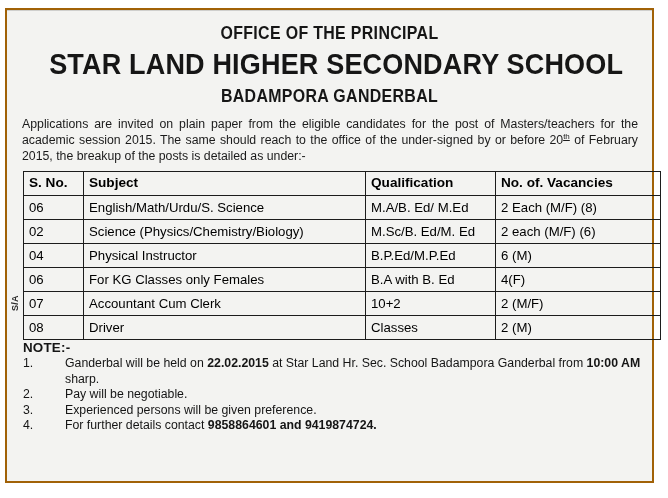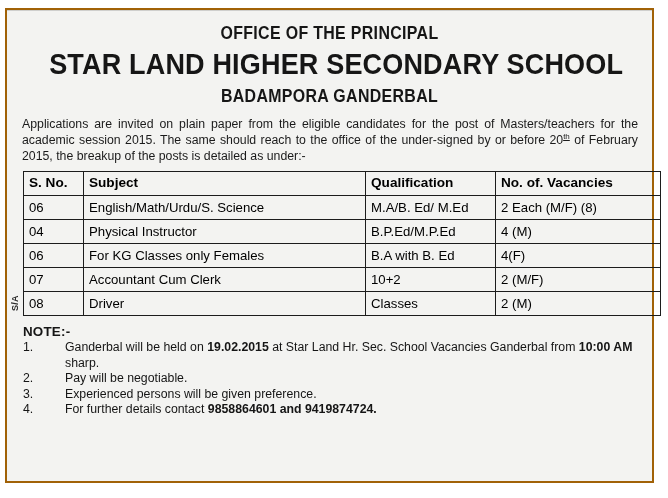--- a/index.html
+++ b/index.html
@@ -93,21 +93,21 @@
     top:140px;
     font-size:9px;
     font-weight:bold;
     color:#2a2a2a;
     transform:rotate(-90deg);
     transform-origin:left top;
     letter-spacing:.3px;
   }
 
   
-  .notes{margin-top:8px;padding-left:5px;color:#151515;}
+  .notes{padding-left:5px;color:#151515;}
   .notes .note-title{
     font-size:13.4px;font-weight:bold;
     letter-spacing:.2px;
     margin-bottom:1px;
   }
   .note-row{
     display:flex;
     font-size:12.3px;
     line-height:15.5px;
   }
@@ -147,24 +147,30 @@
             </tr>
         </thead>
         <tbody id="tbody">
             <tr>
               <td>06</td>
               <td>English/Math/Urdu/S. Science</td>
               <td>M.A/B. Ed/ M.Ed</td>
               <td>2 Each (M/F) (8)</td>
             </tr>
             <tr>
+              <td>02</td>
+              <td>Science (Physics/Chemistry/Biology)</td>
+              <td>M.Sc/B. Ed/M. Ed</td>
+              <td>2 each (M/F) (6)</td>
+            </tr>
+            <tr>
               <td>04</td>
               <td>Physical Instructor</td>
               <td>B.P.Ed/M.P.Ed</td>
-              <td>4 (M)</td>
+              <td>6 (M)</td>
             </tr>
             <tr>
               <td>06</td>
               <td>For KG Classes only Females</td>
               <td>B.A with B. Ed</td>
               <td>4(F)</td>
             </tr>
             <tr>
               <td>07</td>
               <td>Accountant Cum Clerk</td>
@@ -179,21 +185,21 @@
             </tr>
           </tbody>
       </table>
     </div>
 
     <div class="notes">
       <div class="note-title">NOTE:-</div>
       <div id="notes-list">
           <div class="note-row">
             <div class="num">1.</div>
-            <div class="txt"><span>Ganderbal will be held on </span><b>19.02.2015</b><span> at Star Land Hr. Sec. School Vacancies Ganderbal from </span><b>10:00 AM</b><span> sharp.</span></div>
+            <div class="txt"><span>Ganderbal will be held on </span><b>22.02.2015</b><span> at Star Land Hr. Sec. School Badampora Ganderbal from </span><b>10:00 AM</b><span> sharp.</span></div>
           </div>
           <div class="note-row">
             <div class="num">2.</div>
             <div class="txt"><span>Pay will be negotiable.</span></div>
           </div>
           <div class="note-row">
             <div class="num">3.</div>
             <div class="txt"><span>Experienced persons will be given preference.</span></div>
           </div>
           <div class="note-row">

